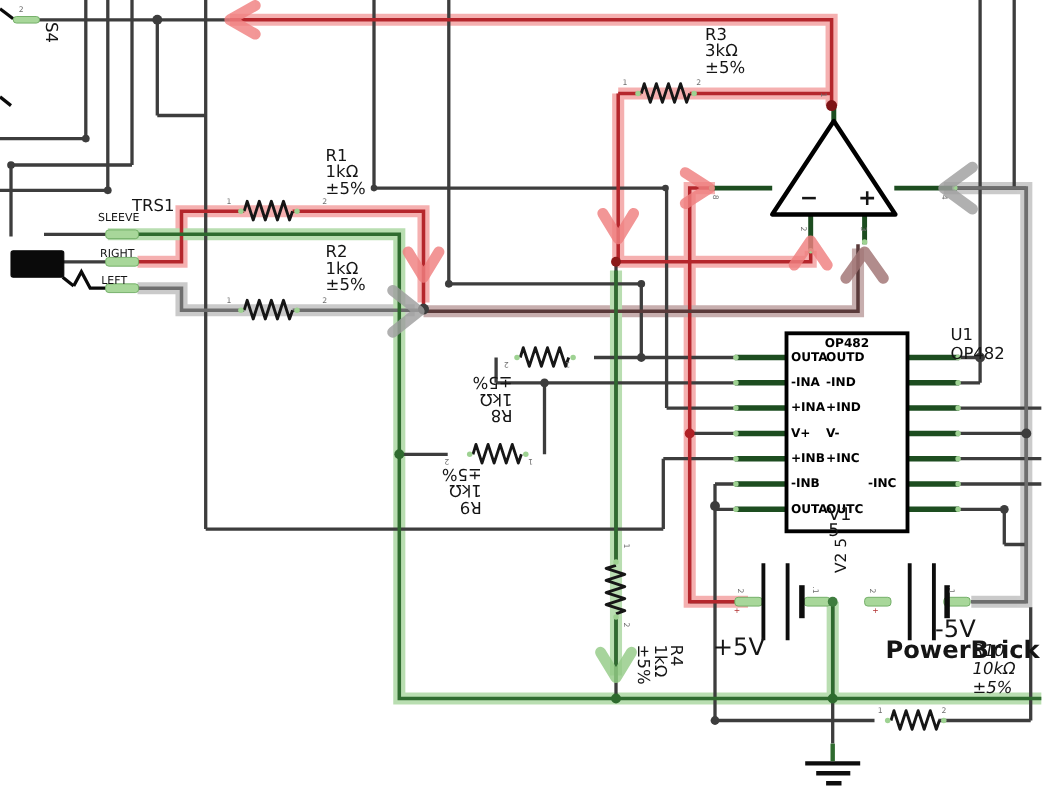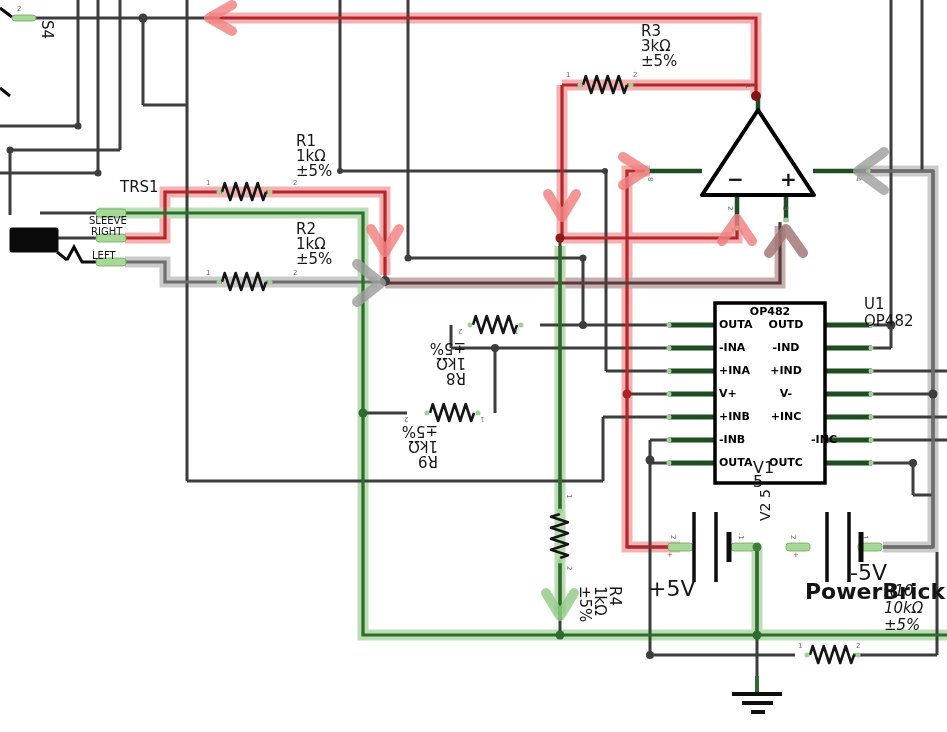--- a/index.html
+++ b/index.html
@@ -10,21 +10,21 @@
   .small{font-size:10px;line-height:11px;}
   .pin{position:absolute;font-size:7px;line-height:7px;color:#6f6f6f;white-space:nowrap;}
   .pin.red{color:#b03030;}
   .rot90{transform:rotate(90deg);transform-origin:0 0;}
   .rot-90{transform:rotate(-90deg);transform-origin:0 0;}
   .rot180{transform:rotate(180deg);}
   .icpin{position:absolute;font-size:11px;font-weight:bold;line-height:12px;color:#000;}
   .big{font-size:22px;line-height:24px;}
   .bold{font-weight:bold;}
   .ctr{text-align:center;}
-  .rt{text-align:center;}
+  .rt{text-align:left;}
 </style>
 </head>
 <body>
 
 <div id="canvas">
 
 <svg width="947" height="732" viewBox="0 0 947 732">
 
   <g fill="none" stroke-linecap="butt" opacity="0.62">
     <path stroke="#f08080" stroke-width="11" d="M209,18 H756 V96 M562,236 V85 M562,85 H756 M125,238 H165 V192 H385 V275 M650,171 H627 V547 H680 M560,238 H737 V228"></path>
@@ -189,21 +189,21 @@
     <path stroke="#9f9f9f" d="M357,264 L381,283 L357,302"></path>
     <path stroke="#9f9f9f" d="M884,152 L858,171 L884,190"></path>
     <path stroke="#94cb86" d="M546,593 L560,616 L574,593"></path>
   </g>
 </svg>
 
   <div class="lbl rot90" style="left:54px;top:20px;">S4</div>
   <div class="pin" style="left:17px;top:6px;">2</div>
 
   <div class="lbl" style="left:120px;top:180px;text-align:center;">TRS1</div>
-  <div class="lbl small" style="left:89px;top:215px;">SLEEVE</div>
+  <div class="lbl small" style="left:89px;top:193px;">SLEEVE</div>
   <div class="lbl small" style="left:91px;top:226px;">RIGHT</div>
   <div class="lbl small" style="left:92px;top:250px;">LEFT</div>
 
   <div class="lbl" style="left:296px;top:134px;"><span>R1</span><br><span>1kΩ</span><br><span>±5%</span></div>
   <div class="pin" style="left:206px;top:180px;">1</div>
   <div class="pin" style="left:293px;top:180px;">2</div>
 
   <div class="lbl" style="left:296px;top:222px;"><span>R2</span><br><span>1kΩ</span><br><span>±5%</span></div>
   <div class="pin" style="left:206px;top:270px;">1</div>
   <div class="pin" style="left:293px;top:270px;">2</div>

